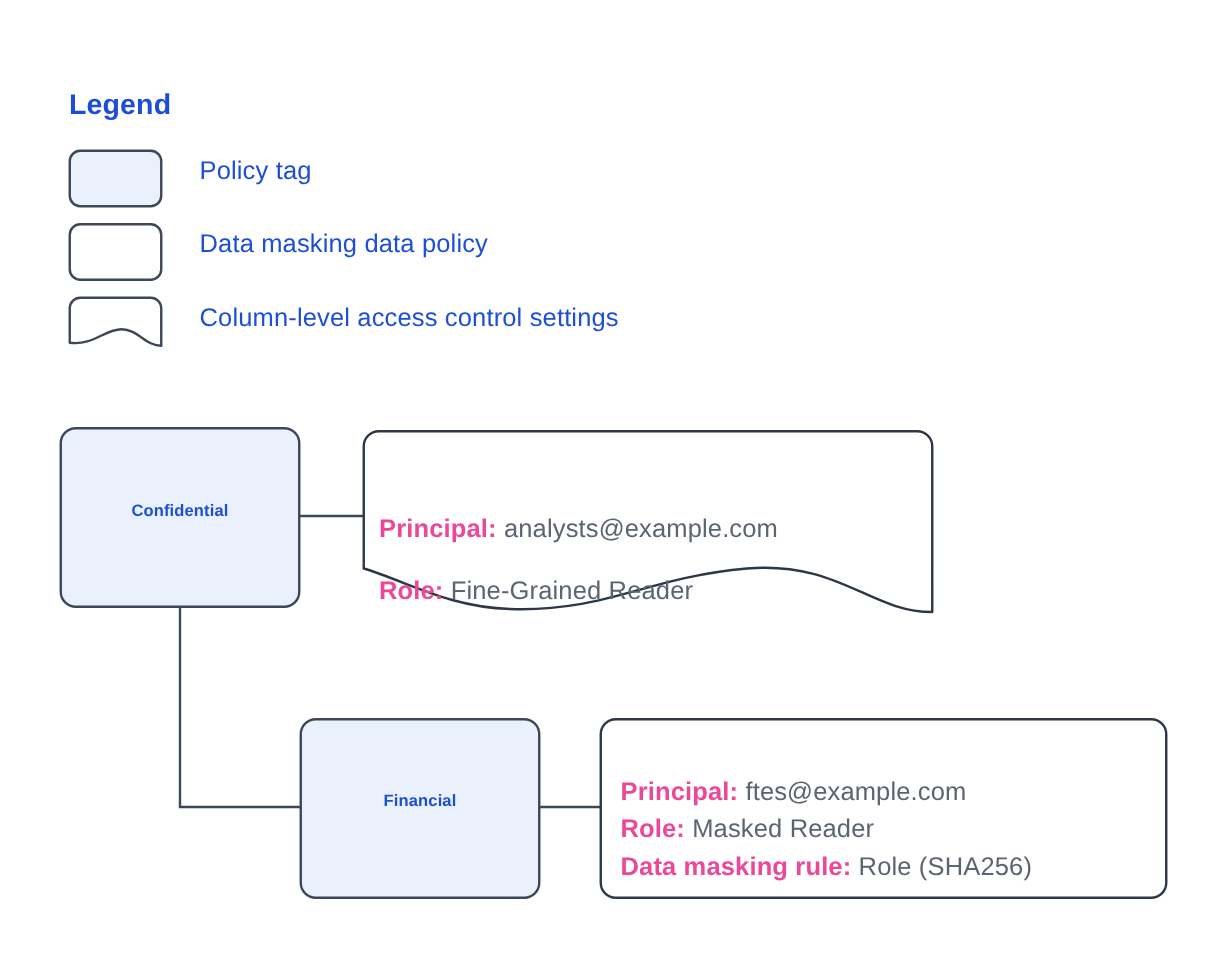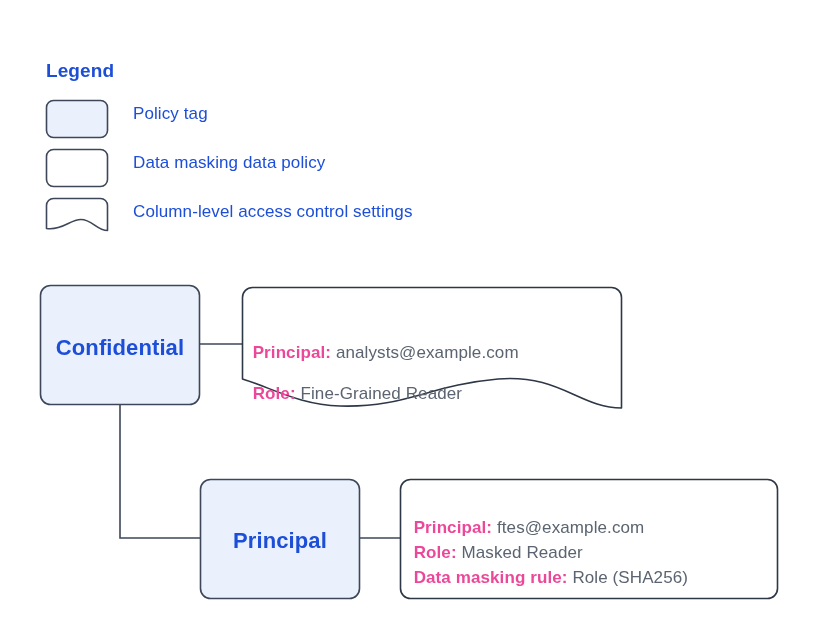--- a/index.html
+++ b/index.html
@@ -38,21 +38,21 @@
     font-weight: normal;
     left: 133px;
     letter-spacing: .1px;
   }
   #legend-label-0 { top: 104px; }
   #legend-label-1 { top: 153px; }
   #legend-label-2 { top: 202px; }
 
   
   .node-label {
-    font-size: 22px;
+    font-size: 11px;
     font-weight: bold;
     text-align: center;
     letter-spacing: .1px;
   }
   #node-label-confidential {
     left: 40px;
     top: 335px;
     width: 160px;
   }
   #node-label-financial {
@@ -119,21 +119,21 @@
 <div class="txt" id="legend-title">Legend</div>
 
 <div class="txt legend-label" id="legend-label-0">Policy tag</div>
 
 <div class="txt legend-label" id="legend-label-1">Data masking data policy</div>
 
 <div class="txt legend-label" id="legend-label-2">Column-level access control settings</div>
 
 <div class="txt node-label" id="node-label-confidential">Confidential</div>
 
-<div class="txt node-label" id="node-label-financial">Principal</div>
+<div class="txt node-label" id="node-label-financial">Financial</div>
 
 <div class="card-line" id="card-a-line-0">
   <b>Principal:</b><span> analysts@example.com</span>
 </div>
 <div class="card-line" id="card-a-line-1">
   <b>Role:</b><span> Fine-Grained Reader</span>
 </div>
 
 <div class="card-line" id="card-b-line-0">
   <b>Principal:</b><span> ftes@example.com</span>

